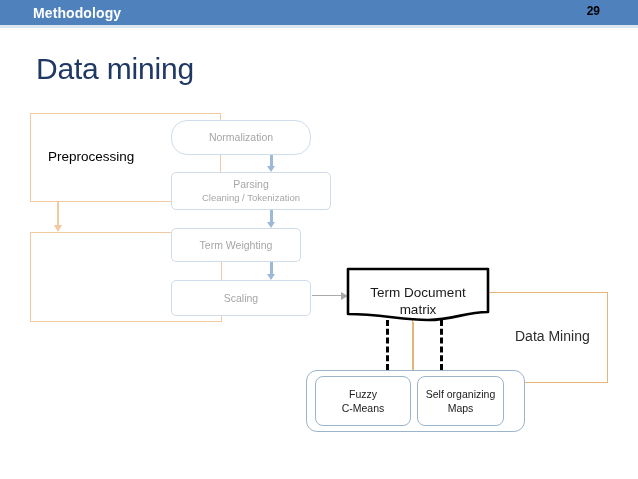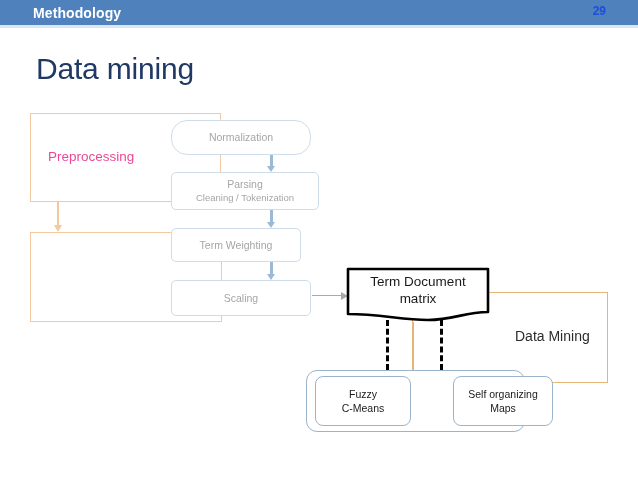--- a/index.html
+++ b/index.html
@@ -29,25 +29,25 @@
     position: absolute;
     left: 33px;
     top: 5px;
     font-size: 14px;
     font-weight: bold;
     color: #ffffff;
     letter-spacing: 0.1px;
   }
   #header-page-number {
     position: absolute;
-    right: 32px;
+    right: 38px;
     top: 4px;
     font-size: 12px;
     font-weight: bold;
-    color: #1d4ed8;
+    color: #000000;
     text-align: center;
   }
   #header-underline {
     position: absolute;
     left: 0; top: 25px;
     width: 638px; height: 3px;
     background: #dce6f1;
   }
 
   
@@ -72,21 +72,21 @@
   
   .group-box {
     position: absolute;
     border: 1.4px solid #f2c9a0;
     background: transparent;
     box-sizing: border-box;
   }
   .group-label {
     position: absolute;
     font-size: 13.5px;
-    color: #ec4899;
+    color: #000000;
     white-space: nowrap;
   }
 
   #group-preprocessing { left: 30px;  top: 13px;  width: 191px; height: 89px; }
   #group-transformation { left: 30px; top: 132px; width: 192px; height: 90px; }
   #label-preprocessing { left: 48px;  top: 49px; }
   #label-transformation { left: 48px; top: 170px; }
 
   
   .proc-box {
@@ -98,21 +98,21 @@
     display: flex;
     flex-direction: column;
     align-items: center;
     justify-content: center;
     color: #a6a6a6;
     font-size: 10.5px;
     line-height: 13px;
     text-align: center;
   }
   #box-normalization   { left: 171px; top: 20px;  width: 140px; height: 35px; border-radius: 16px; }
-  #box-parsing         { left: 171px; top: 72px;  width: 148px; height: 38px; }
+  #box-parsing         { left: 171px; top: 72px;  width: 160px; height: 38px; }
   #box-term-weighting  { left: 171px; top: 128px; width: 130px; height: 34px; }
   #box-scaling         { left: 171px; top: 180px; width: 140px; height: 36px; align-items: center; }
   .proc-sub { font-size: 9.5px; }
 
   
   .blue-arrow {
     position: absolute;
     width: 9px;
   }
   .blue-arrow .shaft {
@@ -184,21 +184,21 @@
 
   
   #box-term-document {
     position: absolute;
     left: 346px; top: 167px;
     width: 144px; height: 56px;
   }
   #box-term-document svg { display: block; }
   #term-document-label {
     position: absolute;
-    left: 0; top: 6px;
+    left: 0; top: 17px;
     width: 144px;
     text-align: center;
     font-size: 13.5px;
     line-height: 17px;
     color: #1a1a1a;
   }
 
   
   .dashed-arrow { position: absolute; width: 11px; }
   .dashed-arrow .shaft {
@@ -246,21 +246,21 @@
     display: flex;
     flex-direction: column;
     align-items: center;
     justify-content: center;
     font-size: 10.5px;
     line-height: 14px;
     color: #1a1a1a;
     text-align: center;
   }
   #box-fuzzy-cmeans    { left: 315px; top: 276px; width: 96px; height: 50px; }
-  #box-self-org-maps   { left: 417px; top: 276px; width: 100px; height: 50px; margin-left: 36px; }
+  #box-self-org-maps   { left: 417px; top: 276px; width: 87px; height: 50px; }
 </style>
 </head>
 <body>
 
 <div id="header-bar"></div>
 <div id="header-title">Methodology</div>
 <div id="header-page-number">29</div>
 <div id="header-underline"></div>
 
 <div id="slide-title">Data mining</div>

